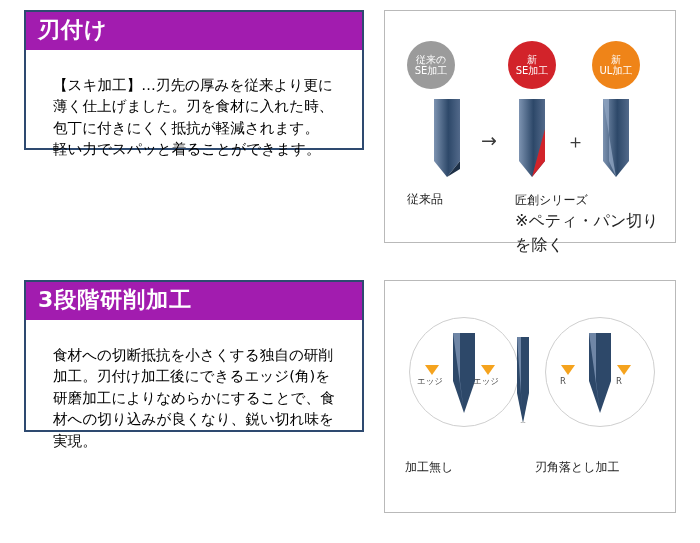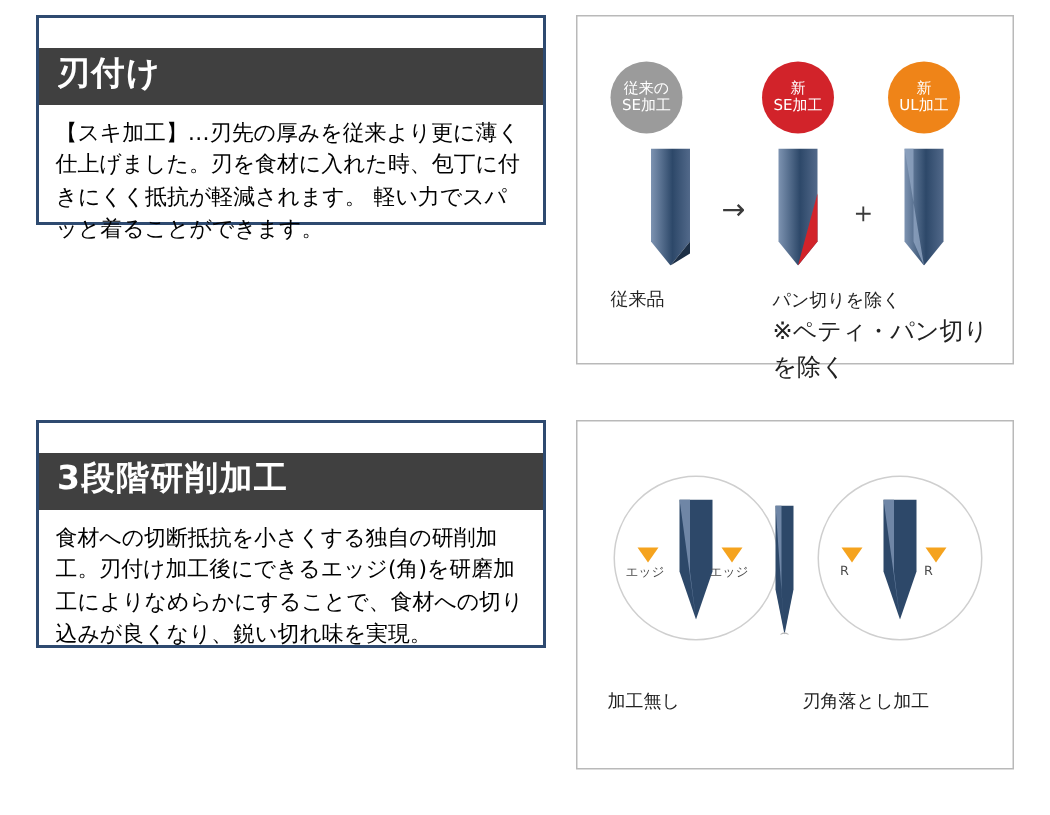--- a/index.html
+++ b/index.html
@@ -26,38 +26,37 @@
     left: 24px;
     width: 340px;
     border: 2px solid #2e4a70;
     box-sizing: border-box;
     background: #ffffff;
   }
   .panel-1 { top: 10px; height: 140px; }
   .panel-2 { top: 280px; height: 152px; }
 
   .panel-head {
-    background: #404040;
+    background: #a21caf;
     color: #ffffff;
     font-size: 22px;
     font-weight: bold;
     line-height: 1;
     padding: 7px 10px 9px 12px;
     letter-spacing: 1px;
     font-family: "DejaVu Sans", "Liberation Sans", sans-serif;
-    margin-top: 20px;
   }
   .panel-body {
     padding: 8px 10px 6px 11px;
     font-size: 14.6px;
     line-height: 1.47;
     color: #000000;
     font-family: "DejaVu Sans", "Liberation Sans", sans-serif;
   }
-  .panel-body p { margin: 0; }
+  .panel-body p { margin: 16px; }
 
   
   .fig-panel {
     position: absolute;
     left: 384px;
     width: 292px;
     border: 1px solid #b9b9b9;
     box-sizing: border-box;
     background: #ffffff;
   }
@@ -214,21 +213,21 @@
         <polygon points="4,0 30,0 30,62 17,78 4,62" fill="url(#g1)"></polygon>
         <polygon points="4,0 10,0 10,62 17,78" fill="#8ea4c0" opacity="0.8"></polygon>
       </svg>
     </div>
 
     <div class="op op-arrow">→</div>
     <div class="op op-plus">＋</div>
 
     <div class="caption cap-1">従来品</div>
     <div class="caption cap-2">
-      <span>パン切りを除く</span>
+      <span>匠創シリーズ</span>
       <span class="cap-small">※ペティ・パン切りを除く</span>
     </div>
   </div>
 
   <div class="fig-panel fig-2">
 
     <div class="circle circle-left"></div>
     <div class="circle circle-right"></div>
 
     <svg style="position:absolute; top:52px; left:62px; width:34px; height:80px;" viewBox="0 0 34 80">

